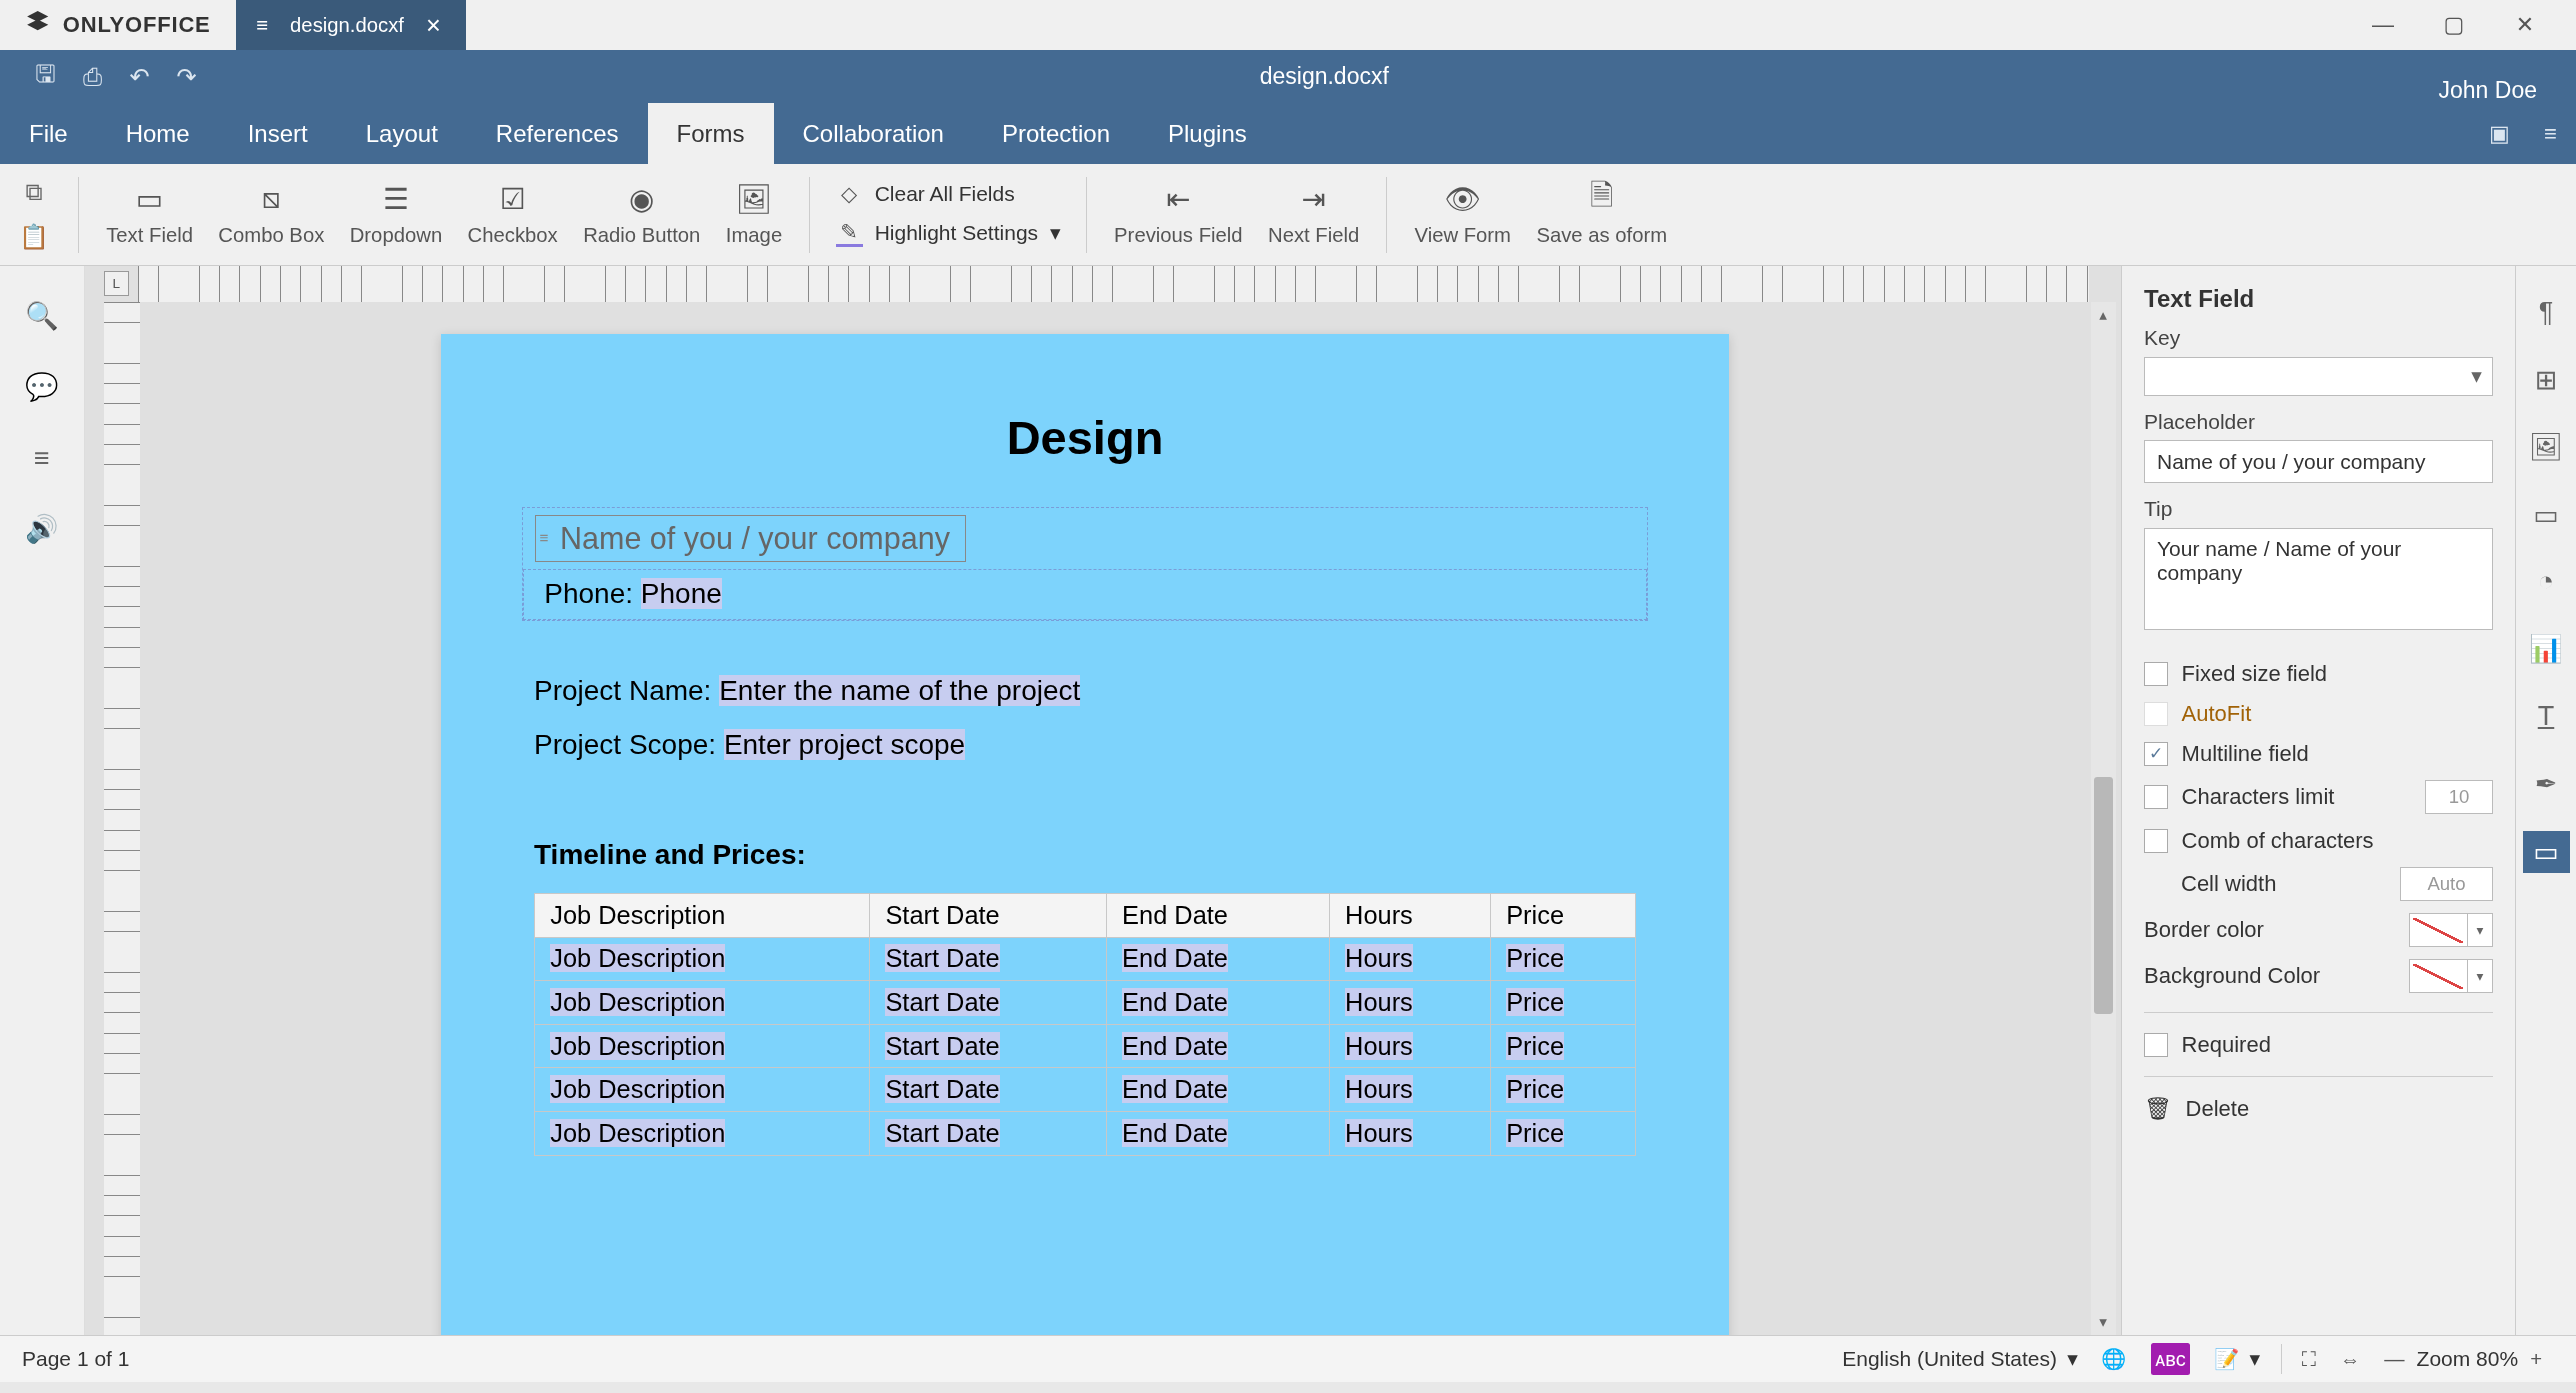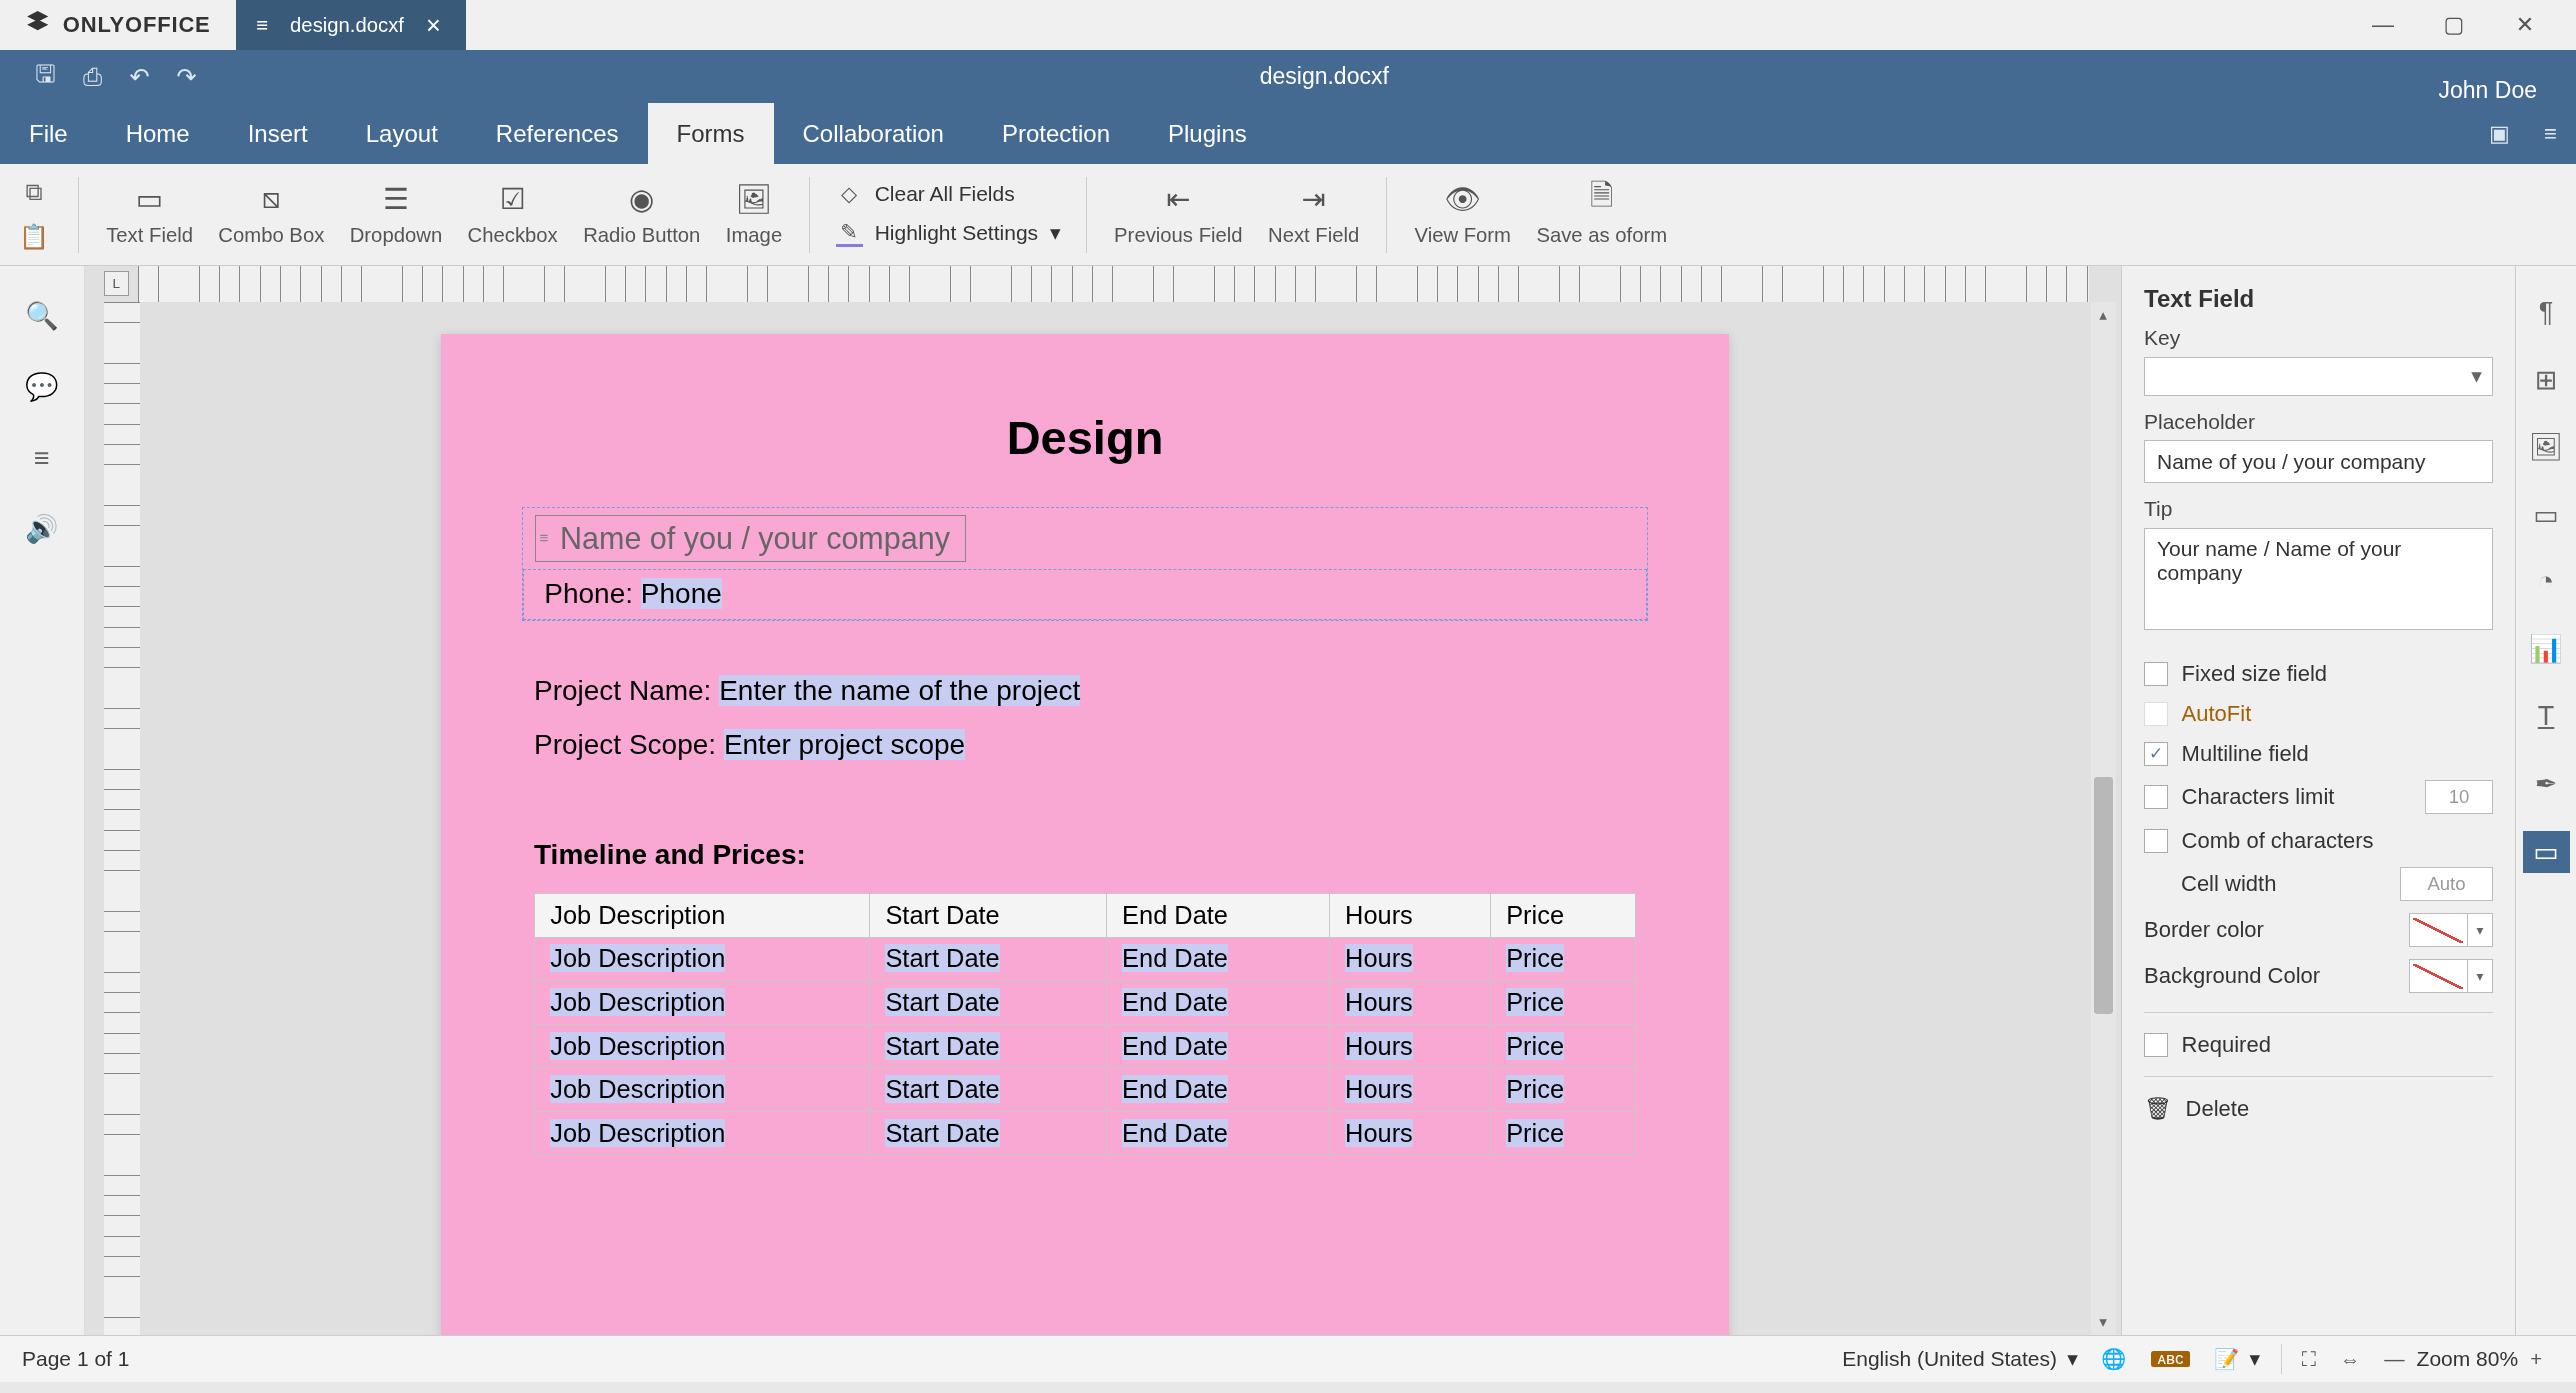--- a/index.html
+++ b/index.html
@@ -50,21 +50,21 @@
 .left-rail { width: 85px; background: #f0f0f0; border-right: 0.8px solid #ddd; display: flex; flex-direction: column; gap: 29px; padding-top: 29px; align-items: center; }
 .rail-btn { width: 42px; height: 42px; display: flex; align-items: center; justify-content: center; color: #666; font-size: 27px; cursor: pointer; }
 
 
 .canvas-area { flex: 1; background: #e0e0e0; position: relative; overflow: hidden; }
 .corner-box { position: absolute; top: 5.1px; left: 18.6px; width: 25.4px; height: 25.4px; border: 0.8px solid #999; background: #f0f0f0; display: flex; align-items: center; justify-content: center; font-size: 13.6px; color: #555; }
 .h-ruler { position: absolute; top: 0; left: 53px; right: 32px; height: 36px; background: #f0f0f0; background-image: repeating-linear-gradient(to right, #888 0 0.8px, transparent 0.8px 20.3px); display: flex; align-items: center; color: #666; font-size: 15.3px; padding-left: 8.5px; letter-spacing: 32px; }
 .v-ruler { position: absolute; top: 36px; left: 18.6px; width: 36px; bottom: 0; background: #f0f0f0; background-image: repeating-linear-gradient(to bottom, #888 0 0.8px, transparent 0.8px 20.3px); }
 .v-ruler .step-col { position: absolute; left: -1.7px; top: 0; display: flex; flex-direction: column; gap: 12px; }
 
-.page { position: absolute; top: 68px; left: 356px; width: 1288px; height: 1017px; background: #f9a8d4; box-shadow: 0 1.7px 10.2px rgba(0,0,0,.15); padding: 76px 93px; }
+.page { position: absolute; top: 68px; left: 356px; width: 1288px; height: 1017px; background: #7dd3fc; box-shadow: 0 1.7px 10.2px rgba(0,0,0,.15); padding: 76px 93px; }
 .page h1 { font-size: 47px; text-align: center; font-weight: 700; margin-bottom: 42px; }
 .tooltip-label { position: absolute; top: 153px; left: 573px; background: #fff; border: 0.8px solid #bbb; border-radius: 3.4px; padding: 12px 24px; font-size: 22px; color: #333; box-shadow: 0 1.7px 5.1px rgba(0,0,0,.15); }
 .move-handle { position: absolute; top: 283px; left: 527px; width: 30.5px; height: 30.5px; border: 0.8px solid #888; background: #fff; display: flex; align-items: center; justify-content: center; font-size: 18.6px; color: #555; }
 .field-box-wrap { border: 0.8px dashed #7a9dd8; padding: 0; margin: 0 -12px -1.7px; }
 .company-field { border: 1.7px solid #888; padding: 5.1px 15.3px; font-size: 30.5px; color: #666; display: inline-block; position: relative; }
 .company-field::before { content: "≡"; position: absolute; left: 3.4px; top: 50%; transform: translateY(-50%); font-size: 15.3px; color: #888; }
 .dashed-row { border: 0.8px dashed #7a9dd8; padding: 8.5px 20.3px; font-size: 28px; }
 .dashed-end { border: 0.8px dashed #7a9dd8; padding: 8.5px 20.3px 12px; position: relative; }
 .resize-sq { position: absolute; right: -6.8px; bottom: -6.8px; width: 12px; height: 12px; border: 0.8px solid #666; background: #fff; }
 .plain-line { font-size: 28px; margin: 22px 0; }
@@ -102,21 +102,21 @@
 
 .right-rail { width: 61px; background: #f0f0f0; border-left: 0.8px solid #ccc; display: flex; flex-direction: column; gap: 25.4px; padding-top: 25.4px; align-items: center; }
 .right-rail .rail-btn.active { background: #446a92; color: #fff; width: 47px; height: 42px; }
 
 
 .statusbar { height: 47px; background: #f4f4f4; border-top: 0.8px solid #ccc; display: flex; align-items: center; padding: 0 22px; font-size: 21px; color: #333; }
 .statusbar .spacer { flex: 1; }
 .sb-item { display: flex; align-items: center; gap: 10.2px; padding: 1px 12px; height: 100%; cursor: pointer; }
 .sb-icon { font-size: 20.3px; color: #555; }
 .sb-sep { width: 0.8px; height: 30.5px; background: #ccc; margin: 0 8.5px; }
-.spell-box { background: #a16207; color: #fff; width: 39px; height: 16px; display: flex; align-items: center; justify-content: center; font-size: 17px; border-radius: 2.5px; }
+.spell-box { background: #a21caf; color: #fff; width: 39px; height: 32px; display: flex; align-items: center; justify-content: center; font-size: 20px; border-radius: 2.5px; }
 </style>
 </head>
 <body>
 
 <div class="titlebar">
   <div class="logo-area">
     <span class="logo-icon">
       <svg width="25.4" height="25.4" viewBox="0 0 24 24">
           <path fill="#333" d="M12 2 2 7l10 5 10-5-10-5zm0 8L2 15l10 5 10-5-10-5z"></path>
         </svg>

